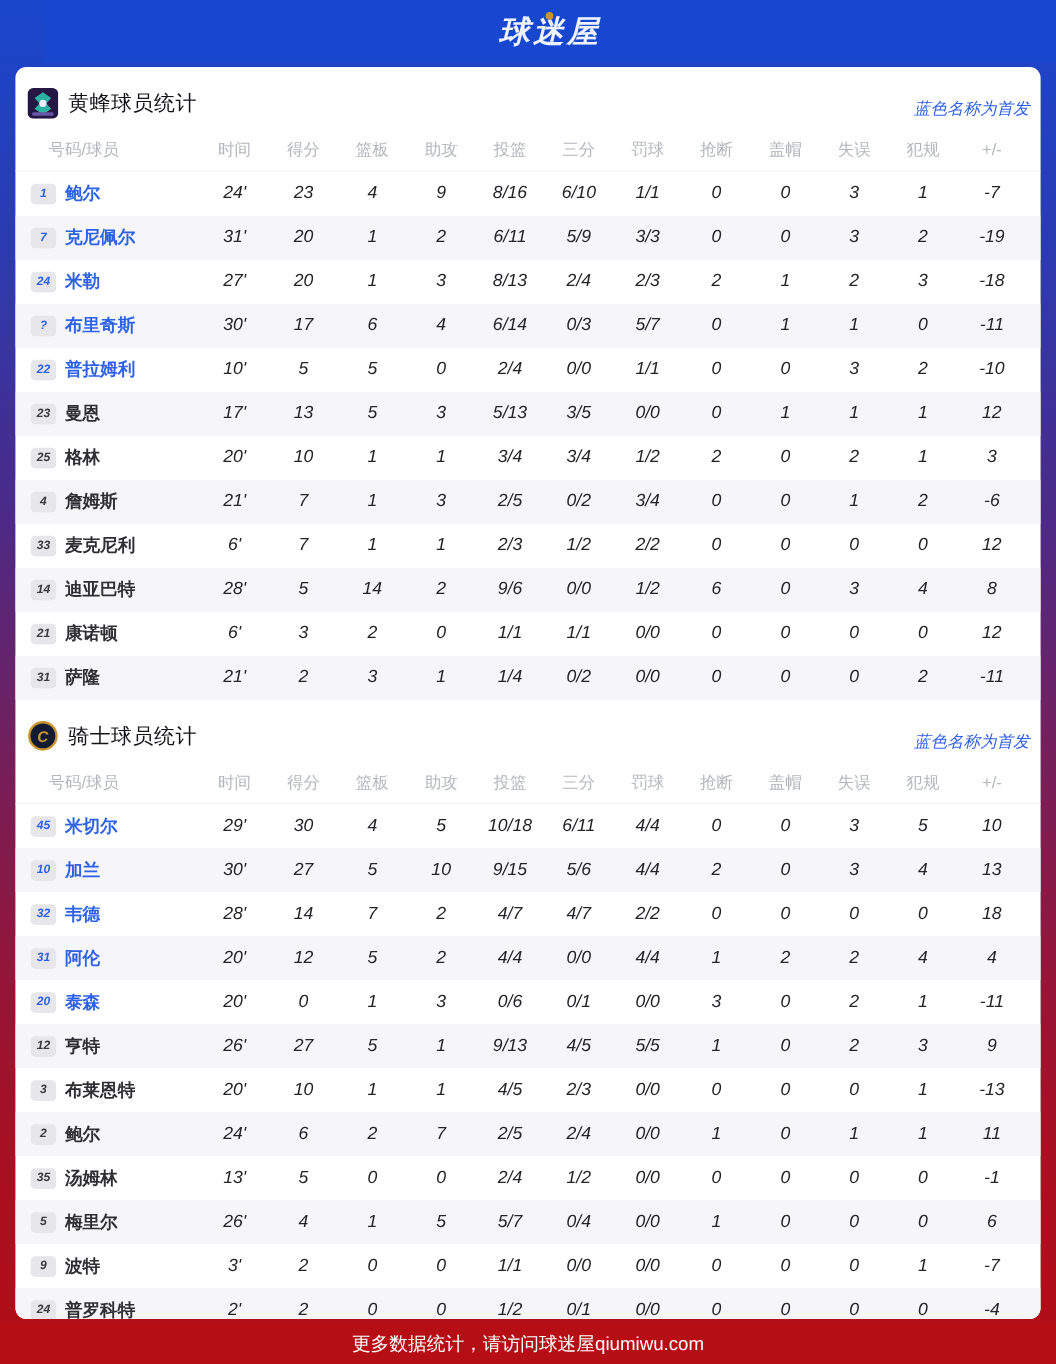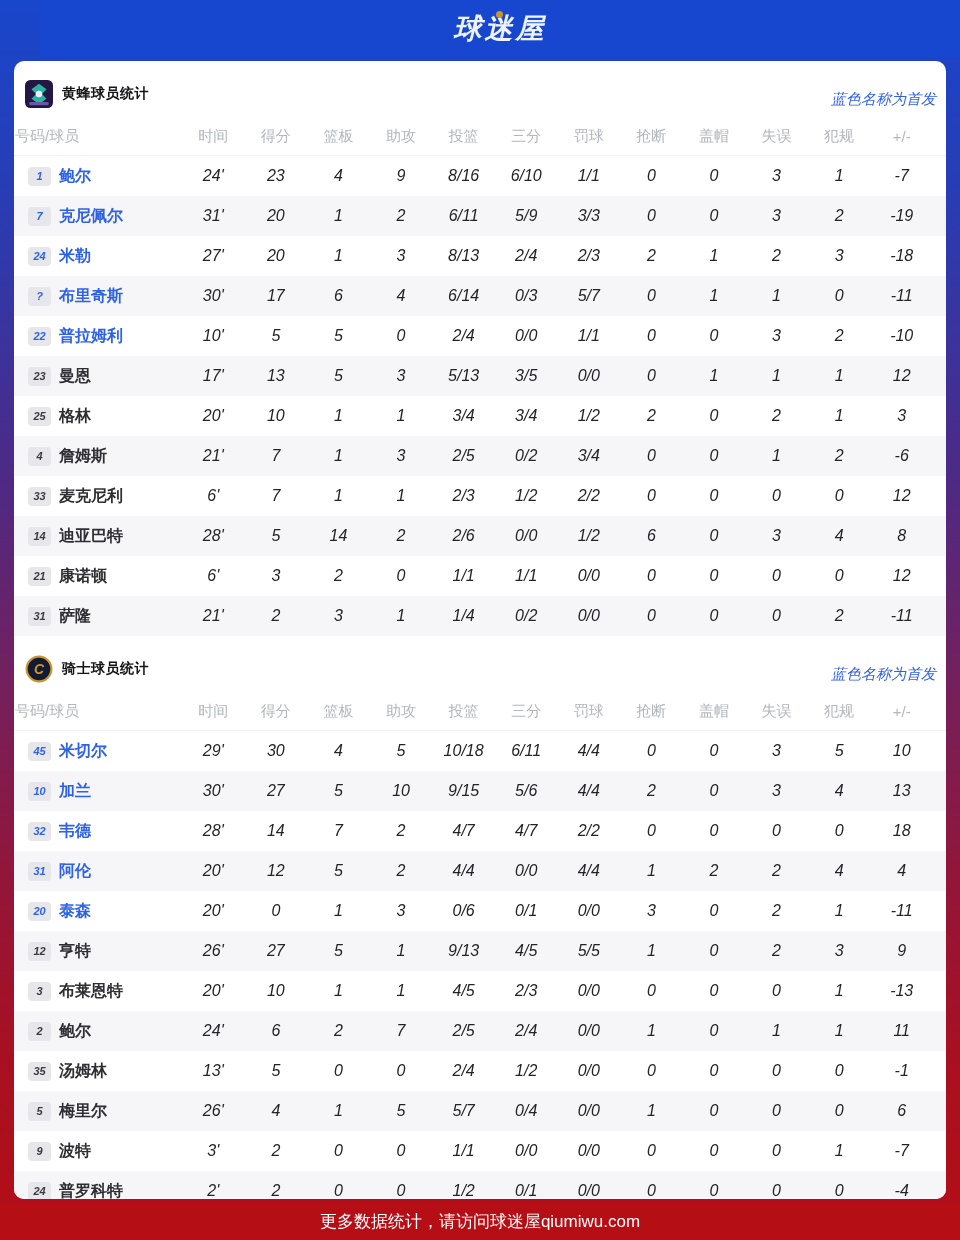--- a/index.html
+++ b/index.html
@@ -21,28 +21,28 @@
     background:#c9952c;border-radius:50%;
   }
   .card{
     position:absolute;top:61px;left:14px;width:932px;bottom:41px;
     background:#ffffff;border-radius:10px;overflow:hidden;
   }
   .team-head{
     display:flex;align-items:center;padding:17px 10px 8px 11px;
   }
   .team-logo{width:28px;height:28px;flex:none;margin-right:9px;}
-  .team-title{font-size:14px;font-weight:bold;color:#141418;letter-spacing:.5px;}
+  .team-title{font-size:19px;font-weight:normal;color:#141418;letter-spacing:.5px;}
   .starter-note{margin-left:auto;color:#2e5fe8;font-size:15px;font-weight:normal;font-style:italic;margin-top:12px;}
   .grid{
     display:grid;grid-template-columns:168px repeat(12,1fr);
     align-items:center;padding-right:13px;
   }
   .thead{height:38px;color:#b3b6bd;font-size:15px;border-bottom:1px solid #f2f2f4;}
-  .thead .c0{padding-left:1px;text-align:left;}
+  .thead .c0{padding-left:30px;text-align:left;}
   .cell{text-align:center;white-space:nowrap;}
   .trow{height:40px;font-size:16px;}
   .trow.alt{background:#f6f6f8;}
   .player{display:flex;align-items:center;gap:8px;padding-left:14px;min-width:0;}
   .badge{
     min-width:17px;height:19px;padding:0 3px;background:#e7e7eb;border-radius:4px;
     display:flex;align-items:center;justify-content:center;
     font-size:11px;font-weight:bold;font-style:italic;color:#3a3a40;flex:none;
   }
   .pname{font-size:16px;font-weight:600;color:#2e2e33;white-space:nowrap;overflow:hidden;}
@@ -257,21 +257,21 @@
         </div>
         <div class="grid trow alt">
           <div class="player">
             <span class="badge">14</span>
             <span class="pname">迪亚巴特</span>
           </div>
           <span class="cell stat">28'</span>
           <span class="cell stat">5</span>
           <span class="cell stat">14</span>
           <span class="cell stat">2</span>
-          <span class="cell stat">2/6</span>
+          <span class="cell stat">9/6</span>
           <span class="cell stat">0/0</span>
           <span class="cell stat">1/2</span>
           <span class="cell stat">6</span>
           <span class="cell stat">0</span>
           <span class="cell stat">3</span>
           <span class="cell stat">4</span>
           <span class="cell stat">8</span>
         </div>
         <div class="grid trow">
           <div class="player">

